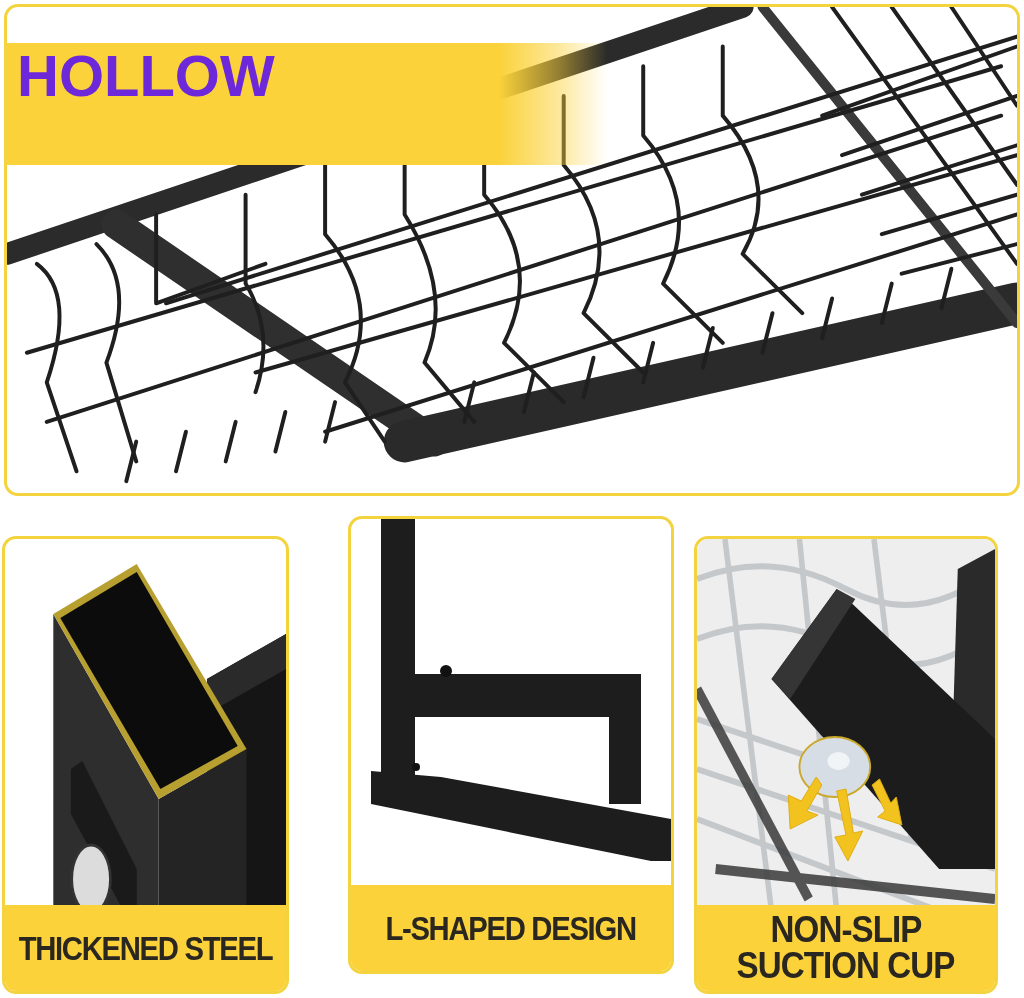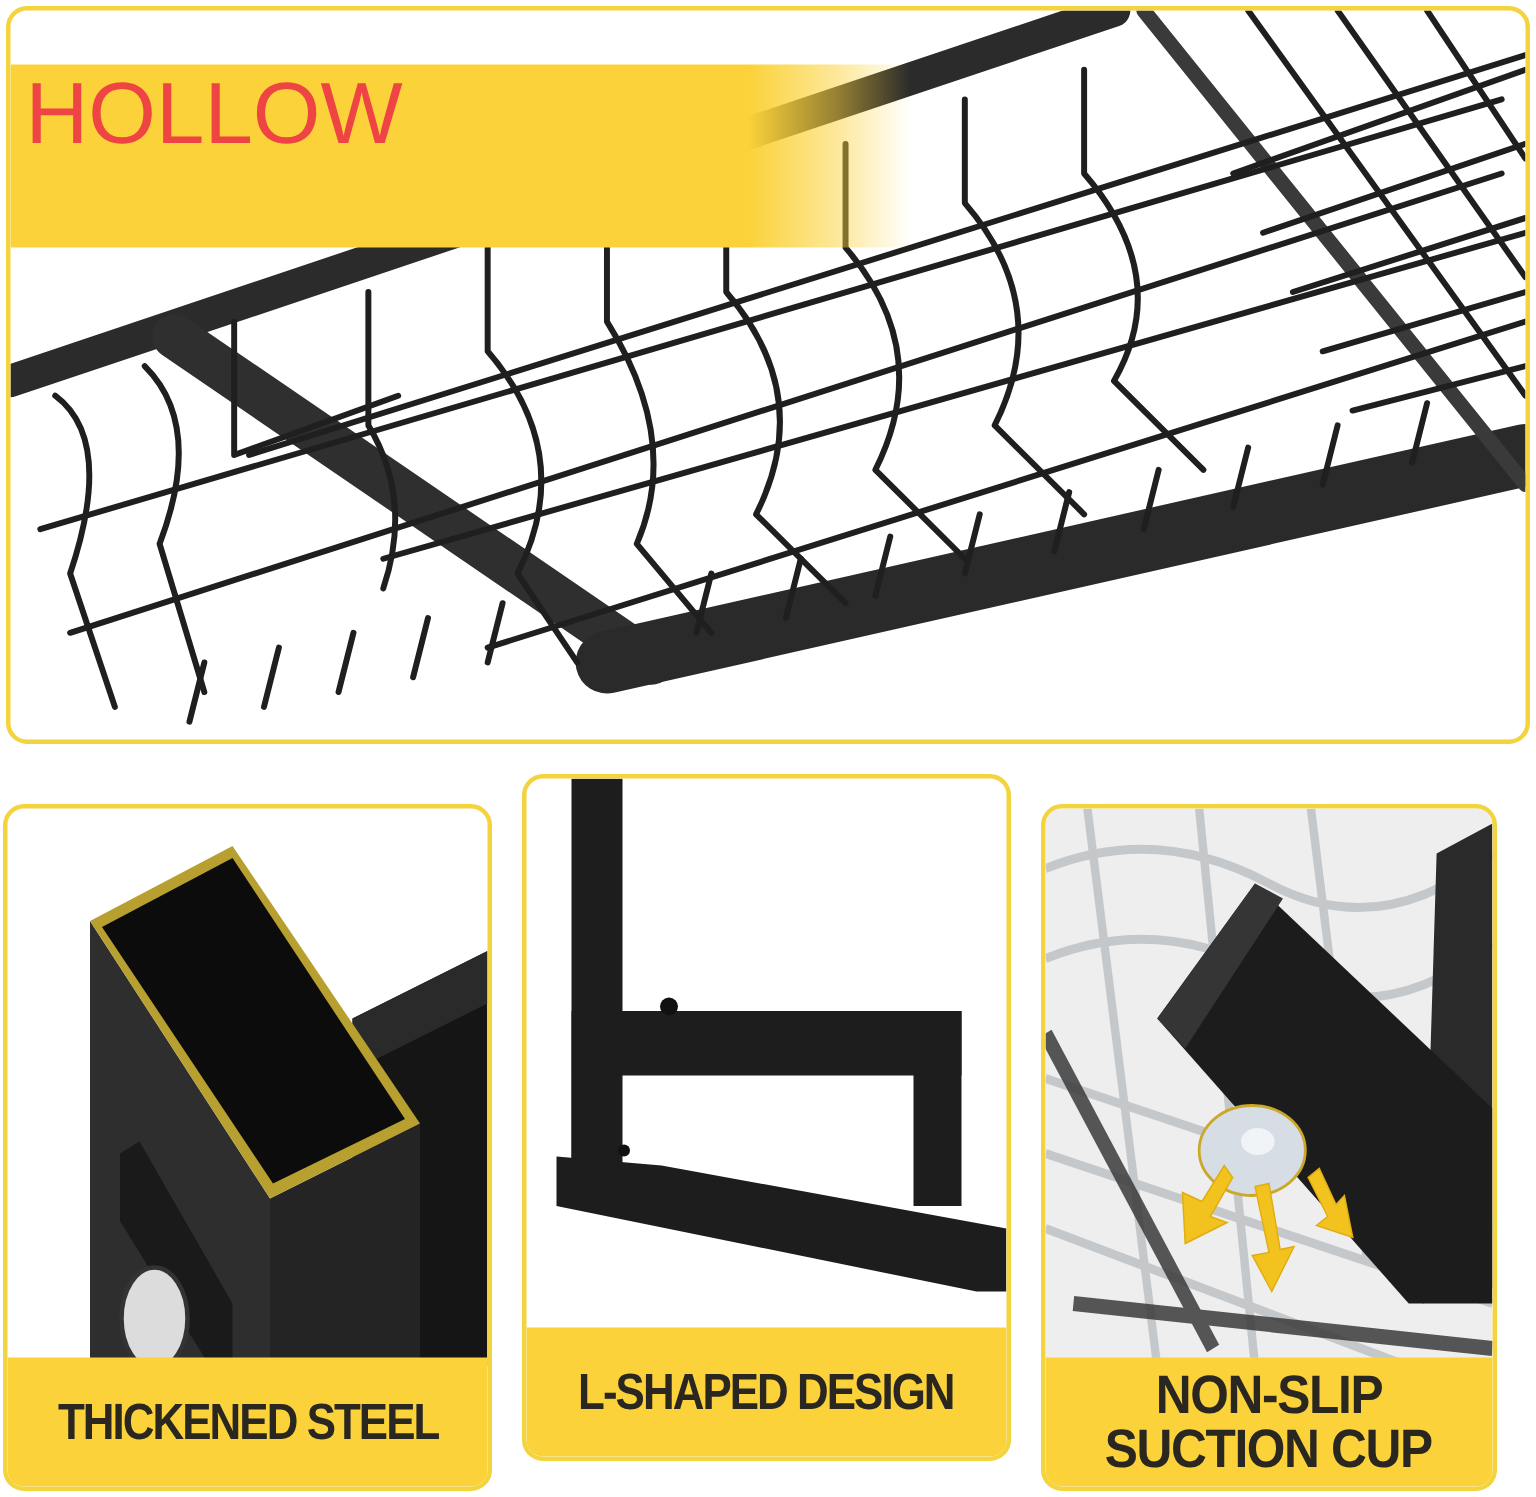--- a/index.html
+++ b/index.html
@@ -7,33 +7,33 @@
     body { position: relative; font-family: "Liberation Sans", "DejaVu Sans", sans-serif; }
 
     .panel {
       position: absolute;
       border: 3px solid #f3d33e;
       border-radius: 14px;
       background: #ffffff;
       overflow: hidden;
     }
     #hero { left: 4px; top: 4px; width: 1016px; height: 492px; }
-    #p1 { left: 2px; top: 536px; width: 326px; height: 458px; }
+    #p1 { left: 2px; top: 536px; width: 287px; height: 458px; }
     #p2 { left: 348px; top: 516px; width: 326px; height: 458px; }
     #p3 { left: 694px; top: 536px; width: 304px; height: 458px; }
 
     .hero-art { position: absolute; left: 0; top: 0; width: 100%; height: 100%; }
 
     .hero-banner {
       position: absolute; left: 0; top: 36px; width: 600px; height: 122px;
       background: linear-gradient(90deg, #fbd23a 0%, #fbd23a 82%, rgba(251,210,58,0.5) 92%, rgba(251,210,58,0) 100%);
     }
     .hero-title {
       position: absolute; left: 10px; top: 40px;
-      font-weight: normal; color: #ef4444;
+      font-weight: bold; color: #6d28d9;
       font-size: 58px; line-height: 58px; letter-spacing: 0px;
       text-transform: uppercase;
     }
     .hero-title div { white-space: nowrap; }
 
     .panel-art { position: absolute; left: 0; top: 0; width: 100%; height: 372px; }
 
     .label-band {
       position: absolute; left: 0; bottom: 0; width: 100%; height: 86px;
       background: #fbd23a;

